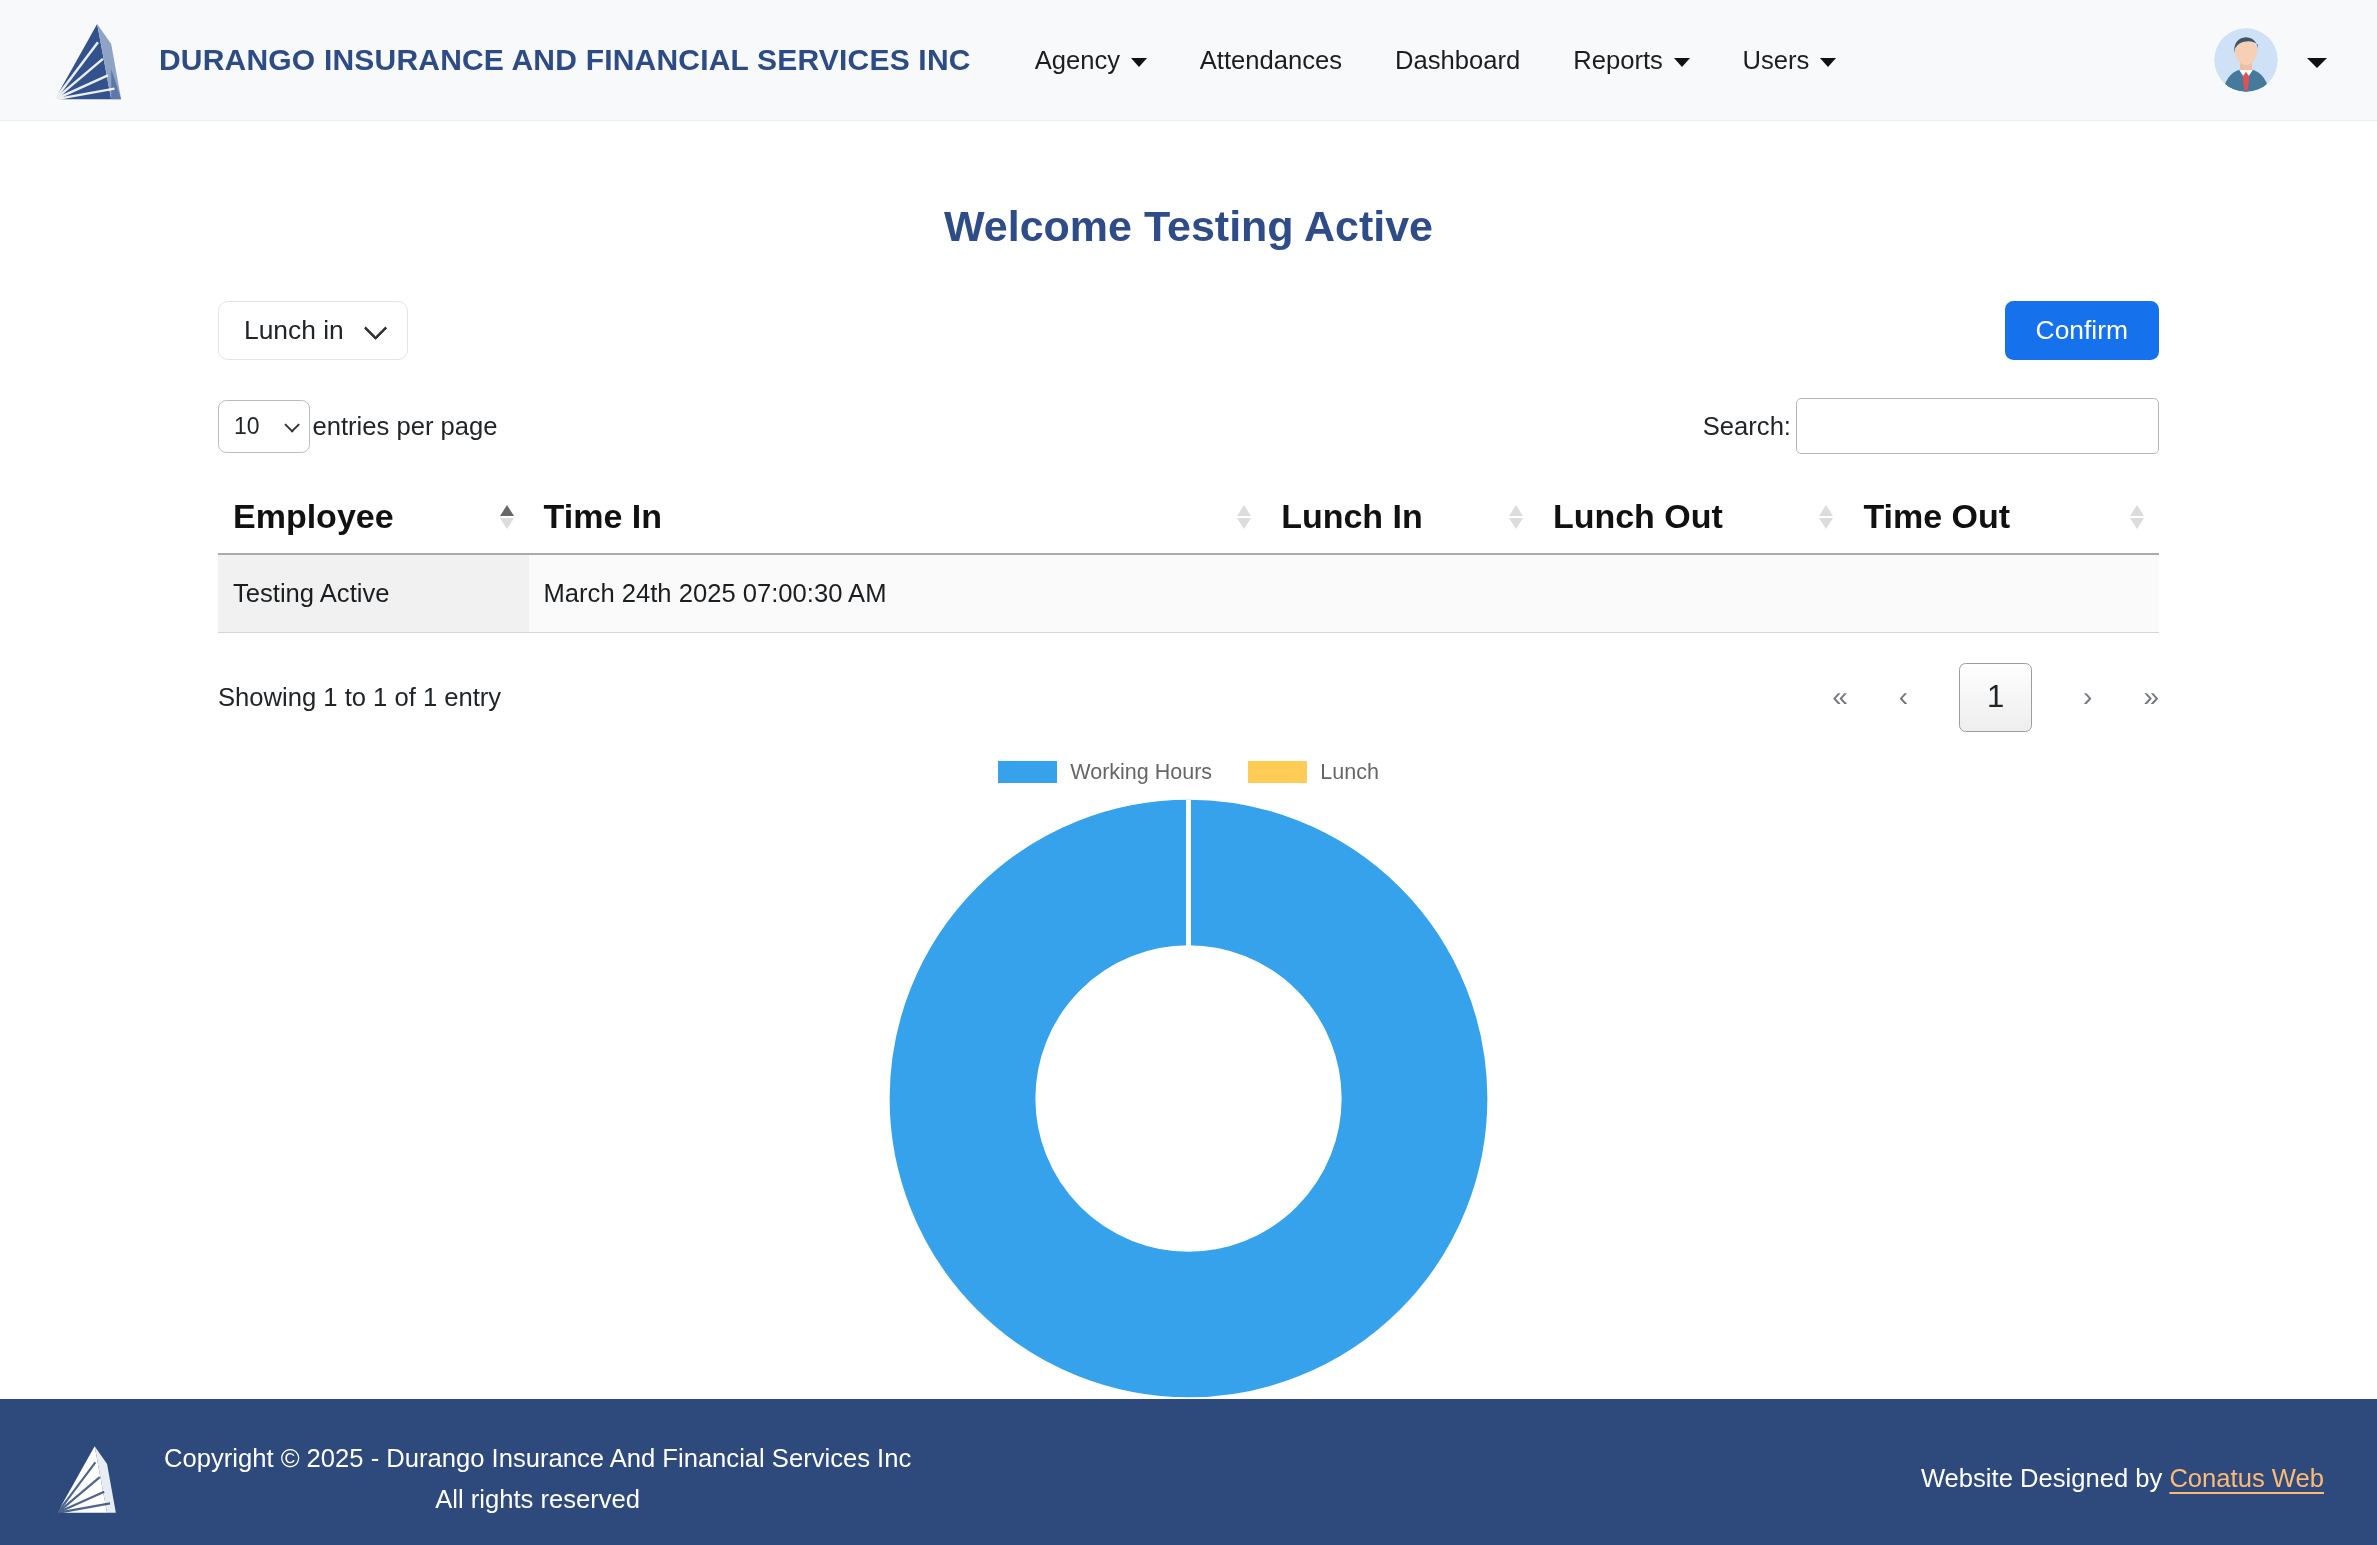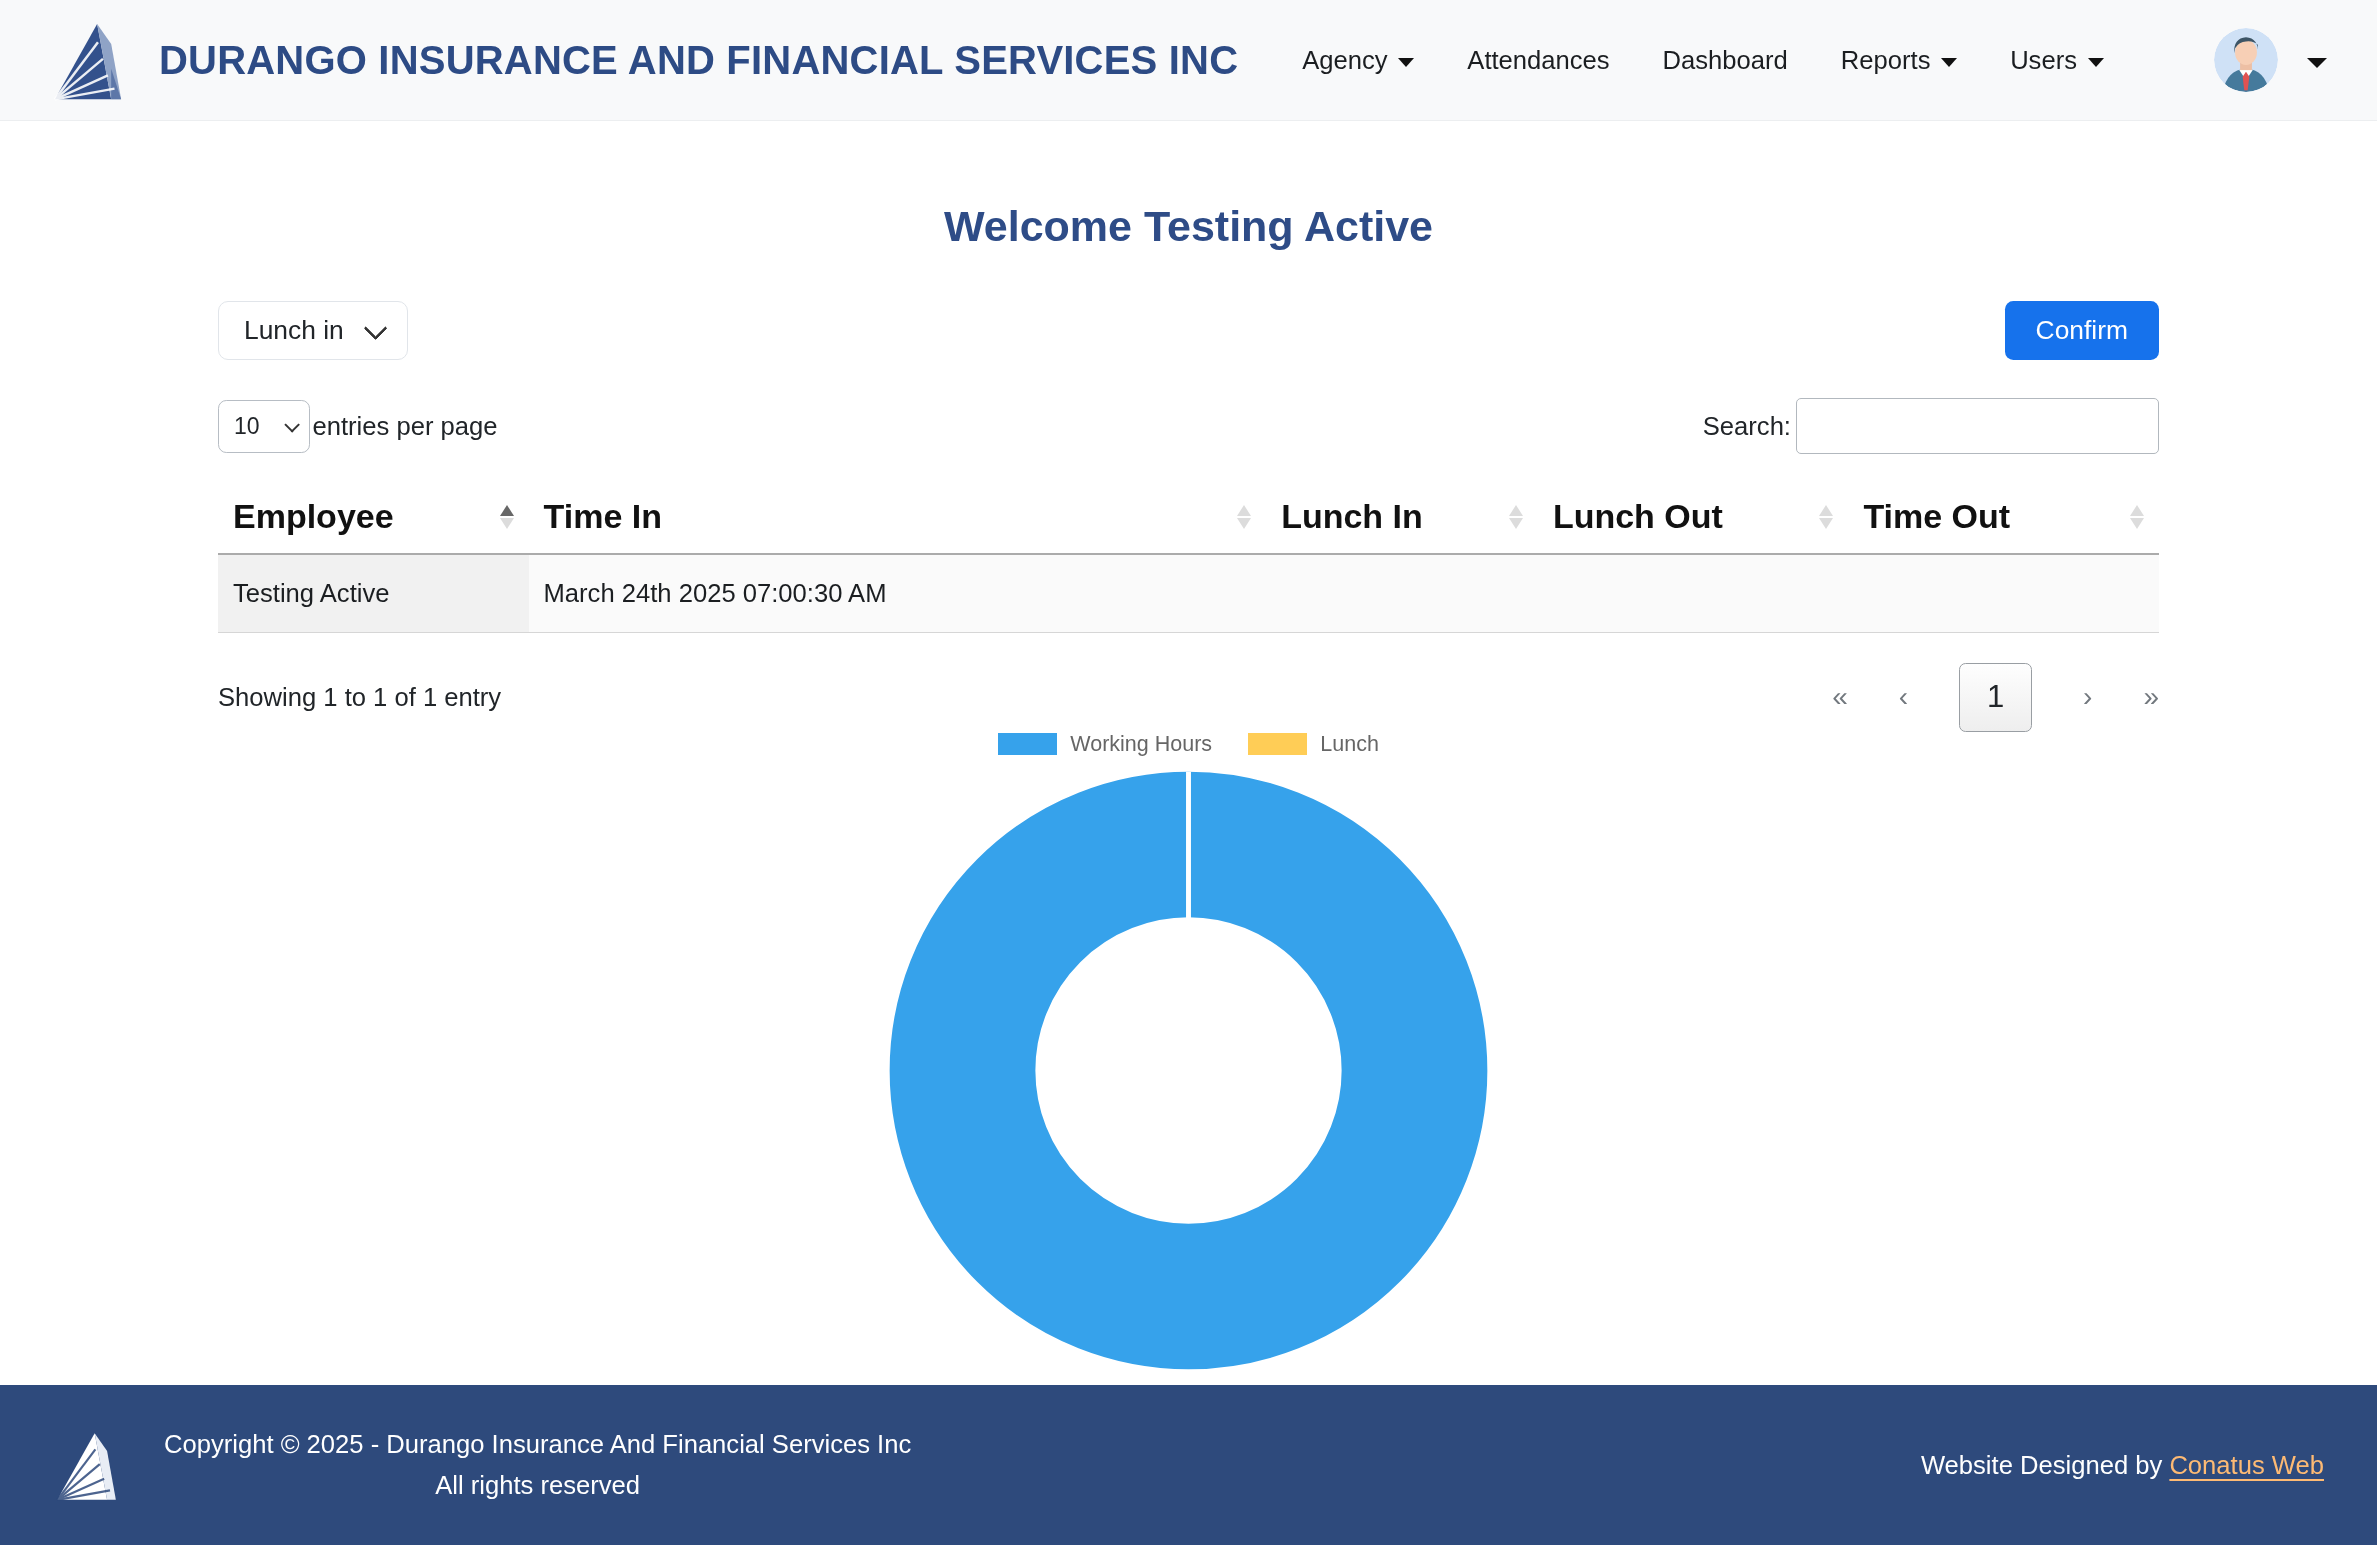--- a/index.html
+++ b/index.html
@@ -13,21 +13,21 @@
 
   
   .navbar {
     height: 121px; background: #f8f9fa;
     display: flex; align-items: center;
     padding: 0 50px; border-bottom: 0.8px solid #eceef0;
     flex: none;
   }
   .brand { display: flex; align-items: center; gap: 23px; cursor: pointer; }
   .brand-name {
-    font-size: 40px; font-weight: 700; color: #2d4b85; letter-spacing: 0.2px;
+    font-size: 30px; font-weight: 700; color: #2d4b85; letter-spacing: 0.2px;
     white-space: nowrap;
   }
   .main-nav { display: flex; align-items: center; margin-left: 64px; gap: 53px; }
   .nav-item {
     display: flex; align-items: center; font-size: 25.6px; color: #1b1e21;
     text-decoration: none; cursor: pointer; white-space: nowrap;
   }
   .caret-down {
     display: inline-block; width: 0; height: 0; margin-left: 10.7px; margin-top: 5px;
     border-left: 8.3px solid transparent; border-right: 8.3px solid transparent;
@@ -109,21 +109,21 @@
   .pagination { display: flex; align-items: center; gap: 51px; }
   .page-arrow { font-size: 28px; color: #72787e; cursor: pointer; user-select: none; }
   .page-current {
     width: 73px; height: 69px; display: flex; align-items: center; justify-content: center;
     border: 1.7px solid #999ea3; border-radius: 6.6px;
     background: linear-gradient(#fefefe, #eeeeee);
     font-size: 31px; color: #212529; cursor: pointer;
   }
 
   
-  .chart-wrap { display: flex; flex-direction: column; align-items: center; }
+  .chart-wrap { margin-top: 28px; display: flex; flex-direction: column; align-items: center; }
   .chart-legend { display: flex; align-items: center; gap: 36px; }
   .legend-item { display: flex; align-items: center; gap: 13.2px; cursor: pointer; }
   .legend-swatch { width: 59px; height: 22px; display: inline-block; }
   .legend-label { font-size: 21.5px; color: #666; }
   #donut { margin-top: 13.2px; display: block; }
 
   
   footer {
     flex: none; height: 160px; background: #2e4a7c; color: #fff;
     display: flex; align-items: center; padding: 0 53px;

